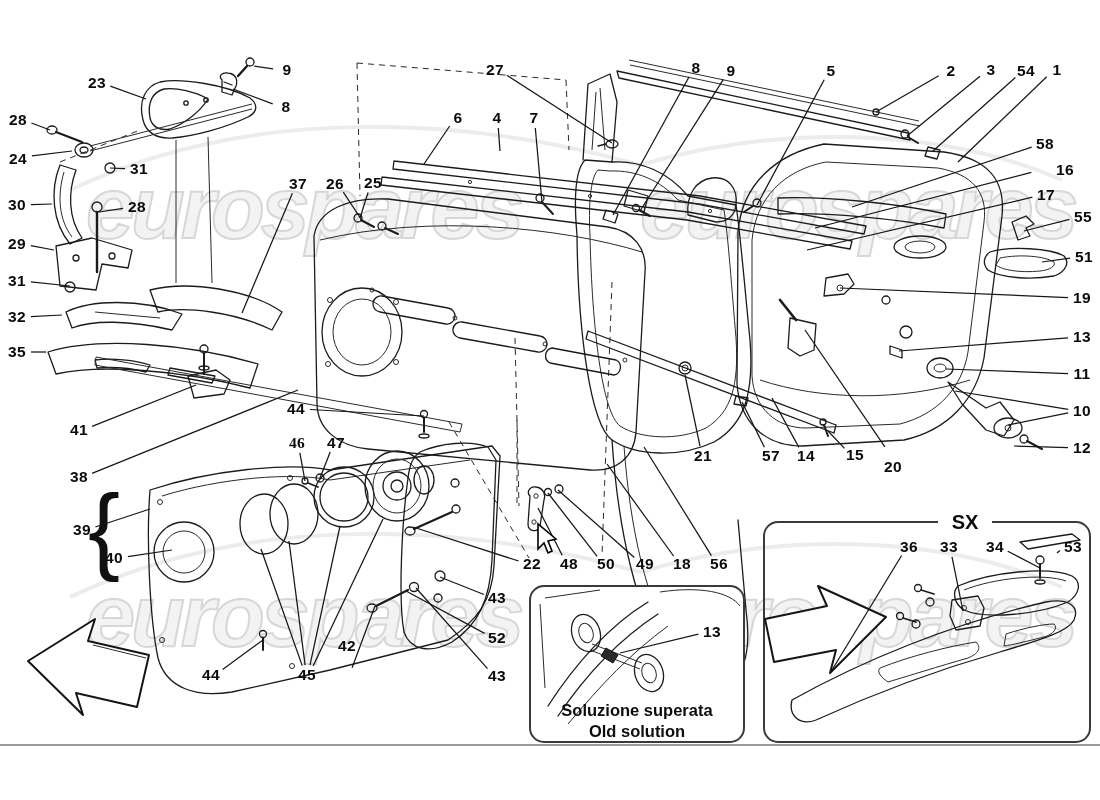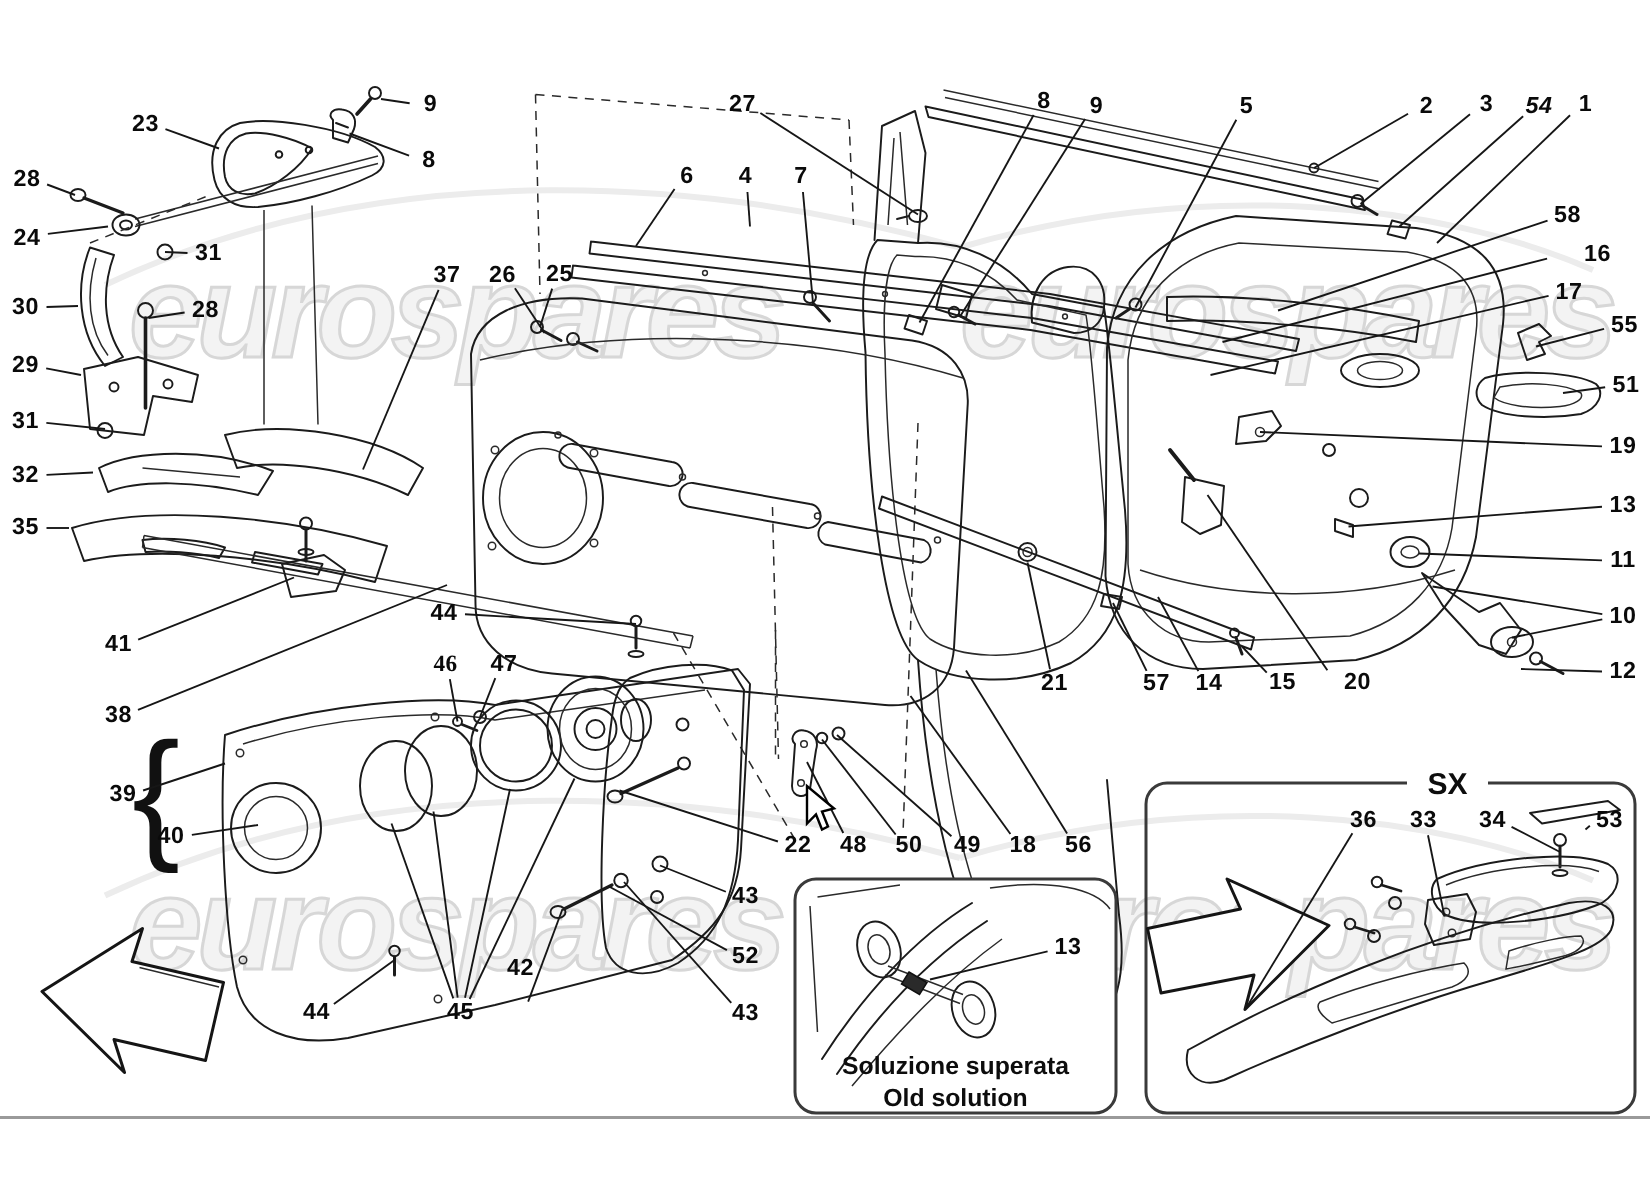--- a/index.html
+++ b/index.html
@@ -372,21 +372,21 @@
       <div class="callout" style="left: 373px; top: 183px;">25</div>
       <div class="callout" style="left: 495px; top: 70px;">27</div>
       <div class="callout" style="left: 458px; top: 118px;">6</div>
       <div class="callout" style="left: 497px; top: 118px;">4</div>
       <div class="callout" style="left: 534px; top: 118px;">7</div>
       <div class="callout" style="left: 696px; top: 68px;">8</div>
       <div class="callout" style="left: 731px; top: 71px;">9</div>
       <div class="callout" style="left: 831px; top: 71px;">5</div>
       <div class="callout" style="left: 951px; top: 71px;">2</div>
       <div class="callout" style="left: 991px; top: 70px;">3</div>
-      <div class="callout" style="left: 1026px; top: 71px; font-style: italic;">54</div>
+      <div class="callout" style="left: 1026px; top: 71px;">54</div>
       <div class="callout" style="left: 1057px; top: 70px;">1</div>
       <div class="callout" style="left: 1045px; top: 144px;">58</div>
       <div class="callout" style="left: 1045px; top: 170px; margin-left: 20px;">16</div>
       <div class="callout" style="left: 1046px; top: 195px;">17</div>
       <div class="callout" style="left: 1083px; top: 217px;">55</div>
       <div class="callout" style="left: 1084px; top: 257px;">51</div>
       <div class="callout" style="left: 1082px; top: 298px;">19</div>
       <div class="callout" style="left: 1082px; top: 337px;">13</div>
       <div class="callout" style="left: 1082px; top: 374px;">11</div>
       <div class="callout" style="left: 1082px; top: 411px;">10</div>
@@ -401,21 +401,21 @@
       <div class="callout" style="left: 532px; top: 564px;">22</div>
       <div class="callout" style="left: 569px; top: 564px;">48</div>
       <div class="callout" style="left: 606px; top: 564px;">50</div>
       <div class="callout" style="left: 645px; top: 564px;">49</div>
       <div class="callout" style="left: 682px; top: 564px;">18</div>
       <div class="callout" style="left: 719px; top: 564px;">56</div>
       <div class="callout" style="left: 703px; top: 456px;">21</div>
       <div class="callout" style="left: 771px; top: 456px;">57</div>
       <div class="callout" style="left: 806px; top: 456px;">14</div>
       <div class="callout" style="left: 855px; top: 455px;">15</div>
-      <div class="callout" style="left: 893px; top: 455px; margin-left: 12px;">20</div>
+      <div class="callout" style="left: 893px; top: 467px;">20</div>
       <div class="callout" style="left: 211px; top: 675px;">44</div>
       <div class="callout" style="left: 307px; top: 675px;">45</div>
       <div class="callout" style="left: 347px; top: 646px;">42</div>
       <div class="callout" style="left: 497px; top: 598px;">43</div>
       <div class="callout" style="left: 497px; top: 638px; text-align: right;">52</div>
       <div class="callout" style="left: 497px; top: 676px;">43</div>
       <div class="callout" style="left: 712px; top: 632px;">13</div>
       <div class="callout" style="left: 909px; top: 547px;">36</div>
       <div class="callout" style="left: 949px; top: 547px;">33</div>
       <div class="callout" style="left: 995px; top: 547px;">34</div>

